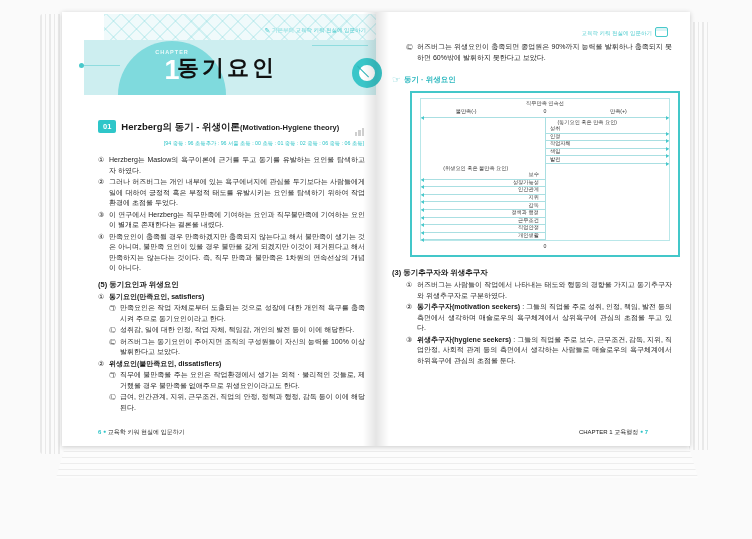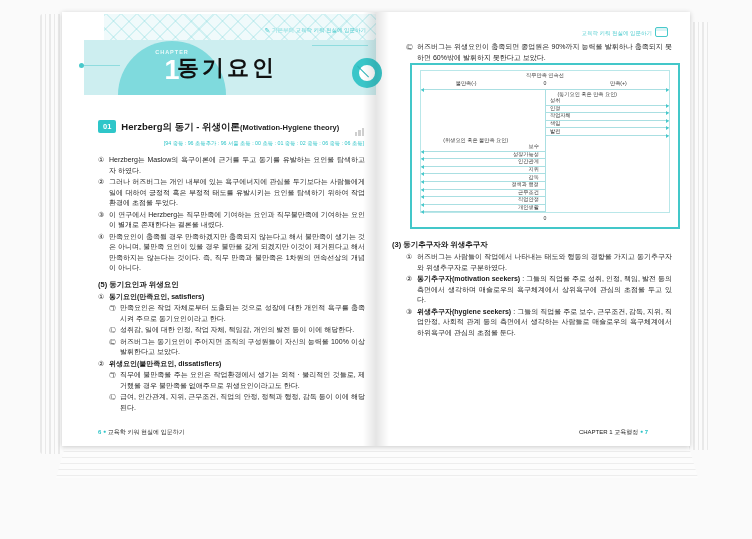--- a/index.html
+++ b/index.html
@@ -194,20 +194,23 @@
       <div class="runhead r">
         <span>교육학 키워 현실에 입문하기</span><span class="devico"></span>
       </div>
 
       <div class="rp-flow">
         <div class="itm cont">
           <span class="mk">㉢</span>
           <span class="tx">허즈버그는 위생요인이 충족되면 종업원은 90%까지 능력을 발휘하나 충족되지 못하면 60%밖에 발휘하지 못한다고 보았다.</span>
           </div>
 
+        <div class="figlab">
+          <span class="handico">☞</span><span>동기 · 위생요인</span>
+        </div>
 
         <div class="figbox">
           <div class="diag">
             <div class="d-title">직무만족 연속선</div>
             <div class="d-axis">
               <span class="al">불만족(-)</span>
               <span class="ac">0</span>
               <span class="ar">만족(+)</span>
               <span class="arw le"></span>
               <span class="arw ri"></span>

